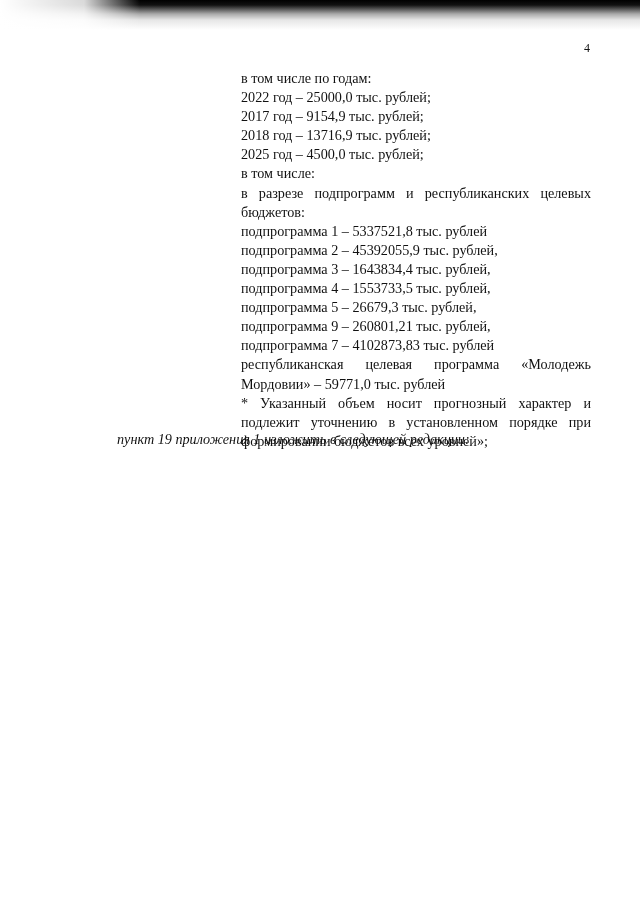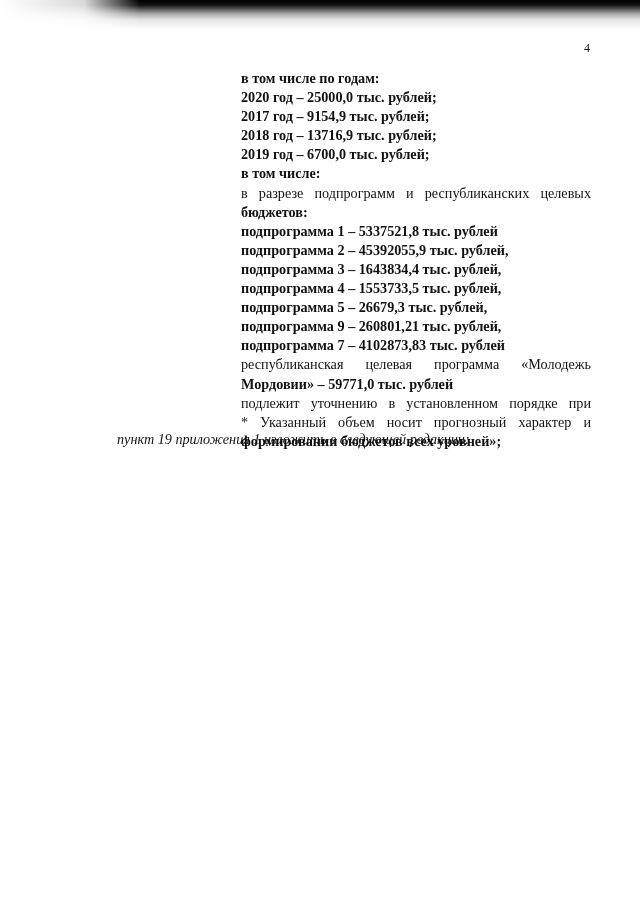--- a/index.html
+++ b/index.html
@@ -15,49 +15,49 @@
     content: ""; position: absolute; left: 0; top: 0; width: 140px; height: 40px;
     background: linear-gradient(to right, #fff 0%, rgba(255,255,255,0.85) 60%, rgba(255,255,255,0) 100%);
   }
   .page-number {
     position: absolute; left: 584px; top: 41px; font-size: 12px;
   }
   .block {
     position: absolute; left: 241px; top: 69px; width: 350px;
     font-size: 14.2px; line-height: 19.1px;
   }
-  .line { white-space: nowrap; font-weight: bold; }
+  .line { white-space: nowrap; }
   .justify-full { text-align: justify; text-align-last: justify; white-space: normal; }
   .tail {
     position: absolute; left: 117px; top: 431px; font-size: 14.2px; white-space: nowrap; font-style: italic;
   }
 </style>
 </head>
 <body>
 
 <div class="scan-edge"></div>
 
 <div class="page-number">4</div>
 
 <div class="block">
   <div class="line">в том числе по годам:</div>
-  <div class="line">2020 год – 25000,0 тыс. рублей;</div>
+  <div class="line">2022 год – 25000,0 тыс. рублей;</div>
   <div class="line">2017 год – 9154,9 тыс. рублей;</div>
   <div class="line">2018 год – 13716,9 тыс. рублей;</div>
-  <div class="line">2019 год – 6700,0 тыс. рублей;</div>
+  <div class="line">2025 год – 4500,0 тыс. рублей;</div>
   <div class="line">в том числе:</div>
   <div class="justify-full">в разрезе подпрограмм и республиканских целевых</div>
   <div class="line">бюджетов:</div>
   <div class="line">подпрограмма 1 – 5337521,8 тыс. рублей</div>
   <div class="line">подпрограмма 2 – 45392055,9 тыс. рублей,</div>
   <div class="line">подпрограмма 3 – 1643834,4 тыс. рублей,</div>
   <div class="line">подпрограмма 4 – 1553733,5 тыс. рублей,</div>
   <div class="line">подпрограмма 5 – 26679,3 тыс. рублей,</div>
   <div class="line">подпрограмма 9 – 260801,21 тыс. рублей,</div>
   <div class="line">подпрограмма 7 – 4102873,83 тыс. рублей</div>
   <div class="justify-full">республиканская целевая программа «Молодежь</div>
   <div class="line">Мордовии» – 59771,0 тыс. рублей</div>
+  <div class="justify-full">* Указанный объем носит прогнозный характер и</div>
   <div class="justify-full">подлежит уточнению в установленном порядке при</div>
-  <div class="justify-full">* Указанный объем носит прогнозный характер и</div>
   <div class="line">формировании бюджетов всех уровней»;</div>
 </div>
 
 <div class="tail">пункт 19 приложения 1 изложить в следующей редакции:</div>
 
 </body></html>

